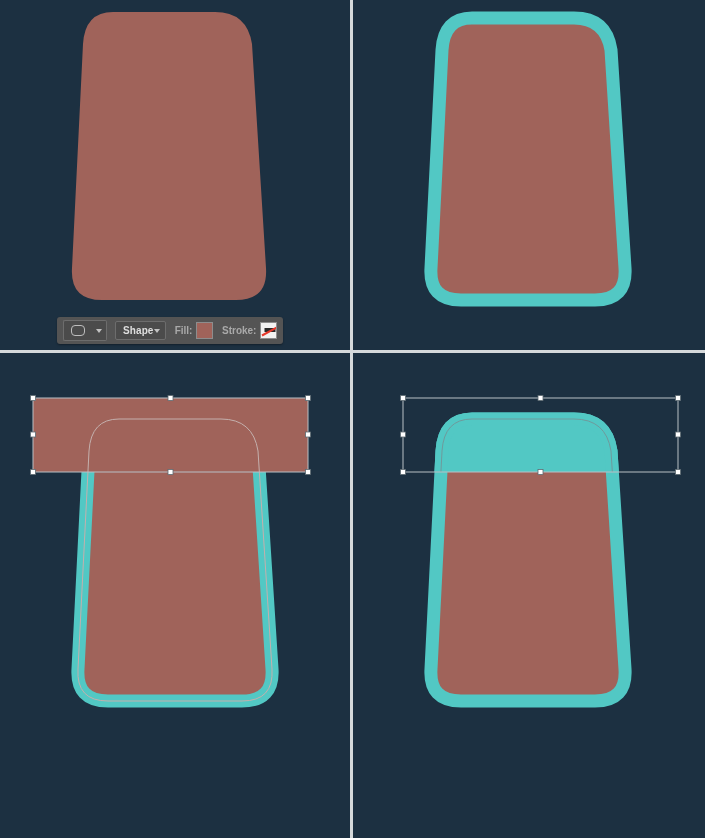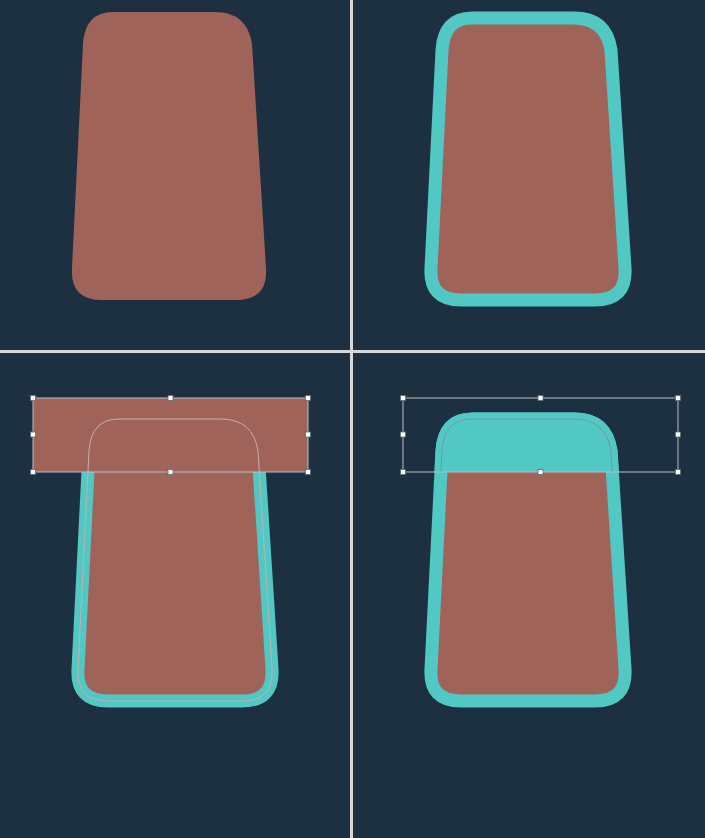--- a/index.html
+++ b/index.html
@@ -160,20 +160,46 @@
                L 215 12
                Q 247 12 252 44
                L 266 268
                Q 268 300 236 300
                L 102 300
                Q 70 300 72 268
                L 83 44
                Q 85 12 113 12 Z" fill="#a0635a"></path>
     </svg>
 
+    <div id="options-bar">
+      <div class="ob-seg">
+        <div class="ob-shapewell">
+          <div class="ob-rrect"></div>
+        </div>
+        <div class="ob-caret">
+          <div class="caret-glyph"></div>
+        </div>
+      </div>
+
+      <div class="ob-select">
+        <span class="ob-select-label">Shape</span>
+        <span class="caret-glyph"></span>
+      </div>
+
+      <span class="ob-label">Fill:</span>
+      <div class="ob-fill-swatch"></div>
+
+      <span class="ob-label">Stroke:</span>
+      <div class="ob-stroke-swatch">
+        <svg width="22" height="14" viewBox="0 0 22 14">
+          <rect x="3.5" y="5" width="11" height="4" fill="#2a2a2a"></rect>
+          <line x1="1" y1="12.5" x2="21" y2="1.5" stroke="#e8392b" stroke-width="2"></line>
+        </svg>
+      </div>
+    </div>
   </div>
 
   <div class="panel" id="panel-tr">
     <svg class="canvas-svg" width="352" height="350" viewBox="0 0 352 350">
       <path d="M 119 18
                L 221 18
                Q 253 18 258 50
                L 272 268
                Q 274 300 242 300
                L 108 300

